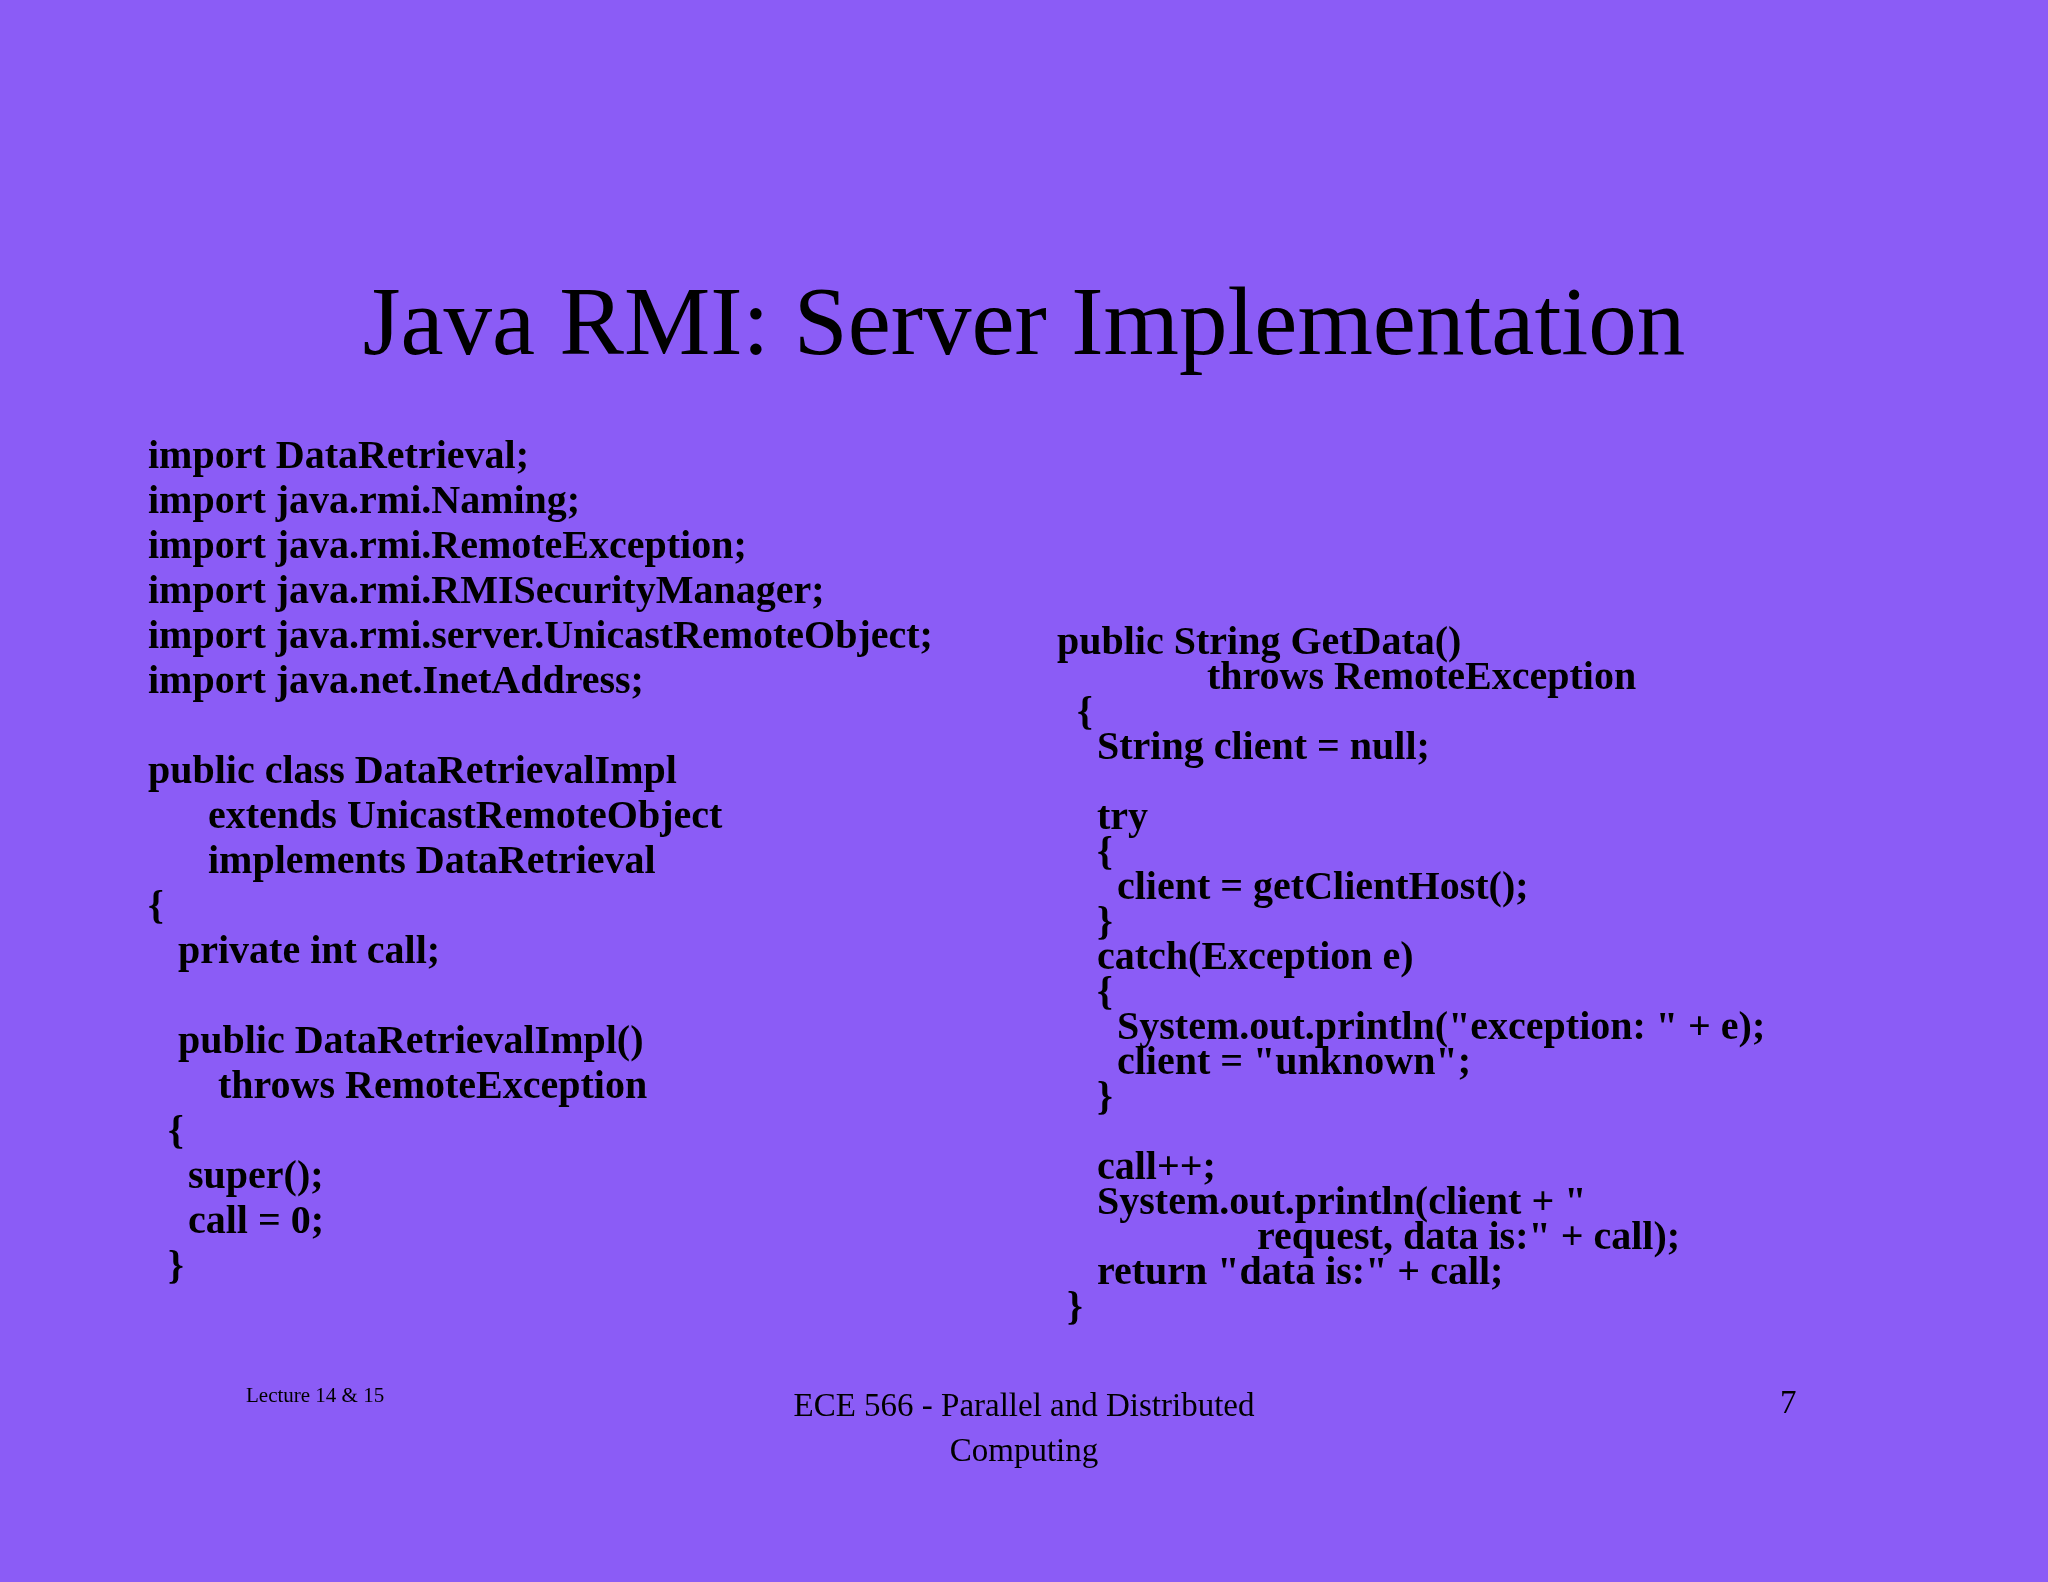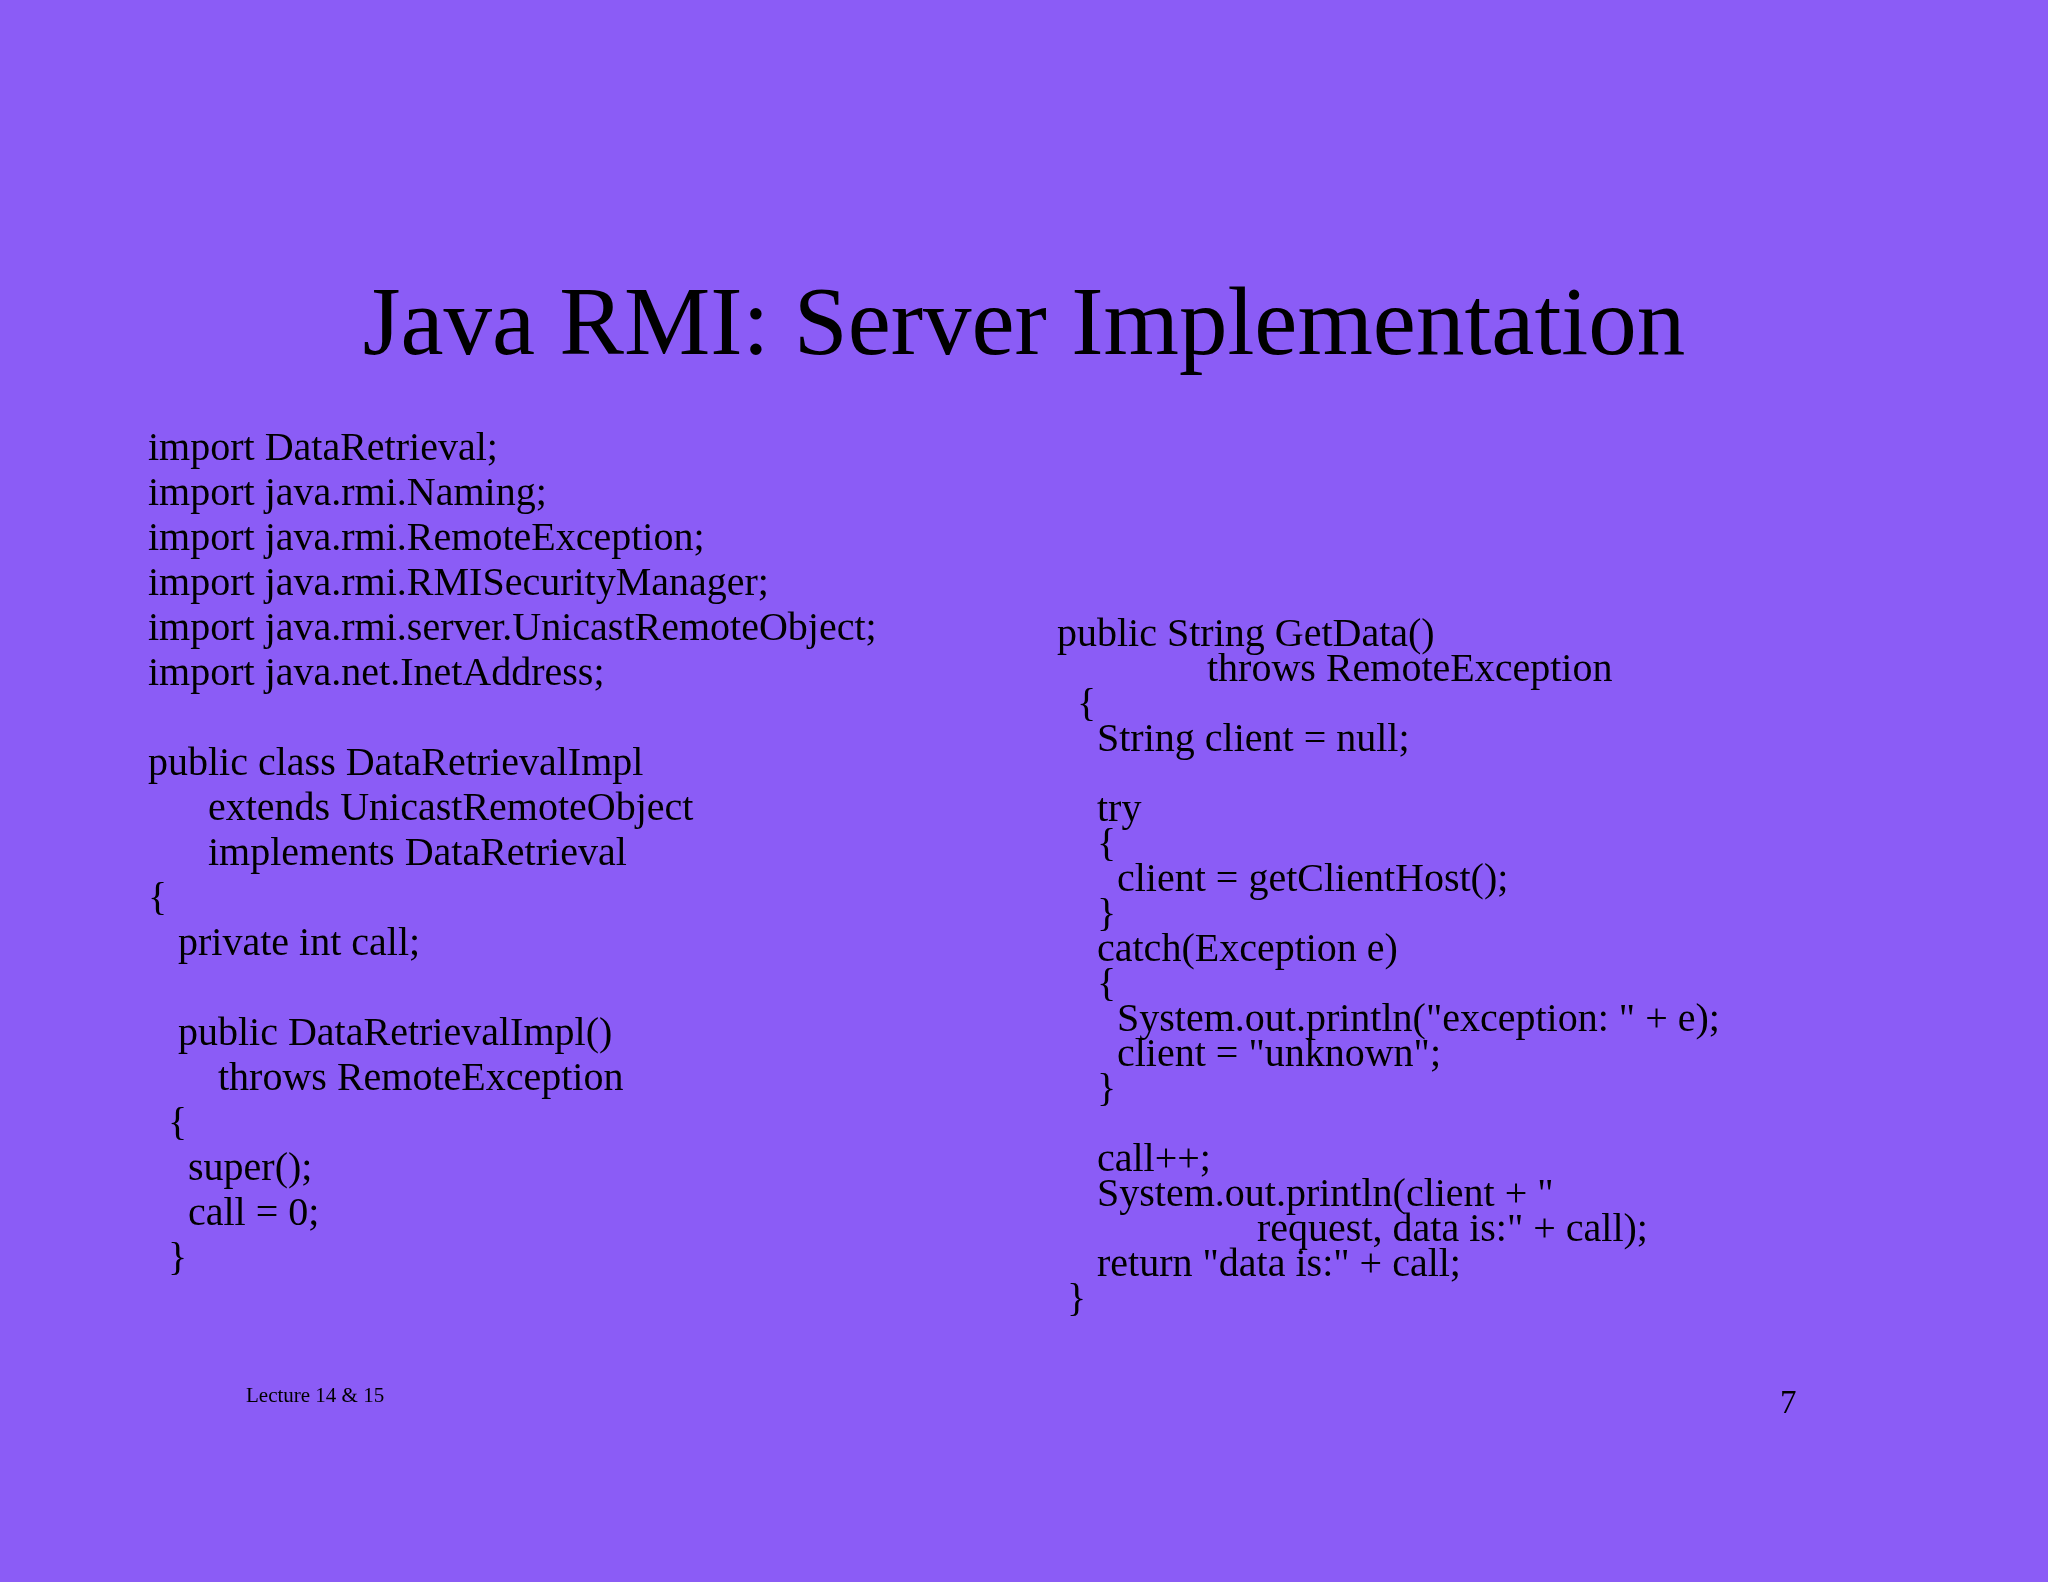--- a/index.html
+++ b/index.html
@@ -23,21 +23,22 @@
     width: 100%;
     text-align: center;
     font-size: 97px;
     line-height: 1.15;
     white-space: nowrap;
     font-weight: 400;
   }
   .code {
     position: absolute;
     white-space: pre;
-    font-weight: 400;
+    font-weight: 700;
+    margin-top: 8px;
   }
   .code .line {
     white-space: pre;
   }
   .code-left {
     left: 148px;
     top: 424px;
     font-size: 40px;
     line-height: 45px;
   }
@@ -80,16 +81,17 @@
 <div class="slide">
 
   <div class="title">Java RMI: Server Implementation</div>
 
   <div class="code code-left"><div class="line">import DataRetrieval;</div><div class="line">import java.rmi.Naming;</div><div class="line">import java.rmi.RemoteException;</div><div class="line">import java.rmi.RMISecurityManager;</div><div class="line">import java.rmi.server.UnicastRemoteObject;</div><div class="line">import java.net.InetAddress;</div><div class="line">&nbsp;</div><div class="line">public class DataRetrievalImpl</div><div class="line">      extends UnicastRemoteObject</div><div class="line">      implements DataRetrieval</div><div class="line">{</div><div class="line">   private int call;</div><div class="line">&nbsp;</div><div class="line">   public DataRetrievalImpl()</div><div class="line">       throws RemoteException</div><div class="line">  {</div><div class="line">    super();</div><div class="line">    call = 0;</div><div class="line">  }</div></div>
 
   <div class="code code-right"><div class="line">public String GetData()</div><div class="line">               throws RemoteException</div><div class="line">  {</div><div class="line">    String client = null;</div><div class="line">&nbsp;</div><div class="line">    try</div><div class="line">    {</div><div class="line">      client = getClientHost();</div><div class="line">    }</div><div class="line">    catch(Exception e)</div><div class="line">    {</div><div class="line">      System.out.println("exception: " + e);</div><div class="line">      client = "unknown";</div><div class="line">    }</div><div class="line">&nbsp;</div><div class="line">    call++;</div><div class="line">    System.out.println(client + "</div><div class="line">                    request, data is:" + call);</div><div class="line">    return "data is:" + call;</div><div class="line"> }</div></div>
 
   <div class="footer-left">Lecture 14 &amp; 15</div>
 
+  <div class="footer-center">ECE 566 - Parallel and Distributed Computing</div>
 
   <div class="footer-right">7</div>
 
 </div>
 
 </body></html>

